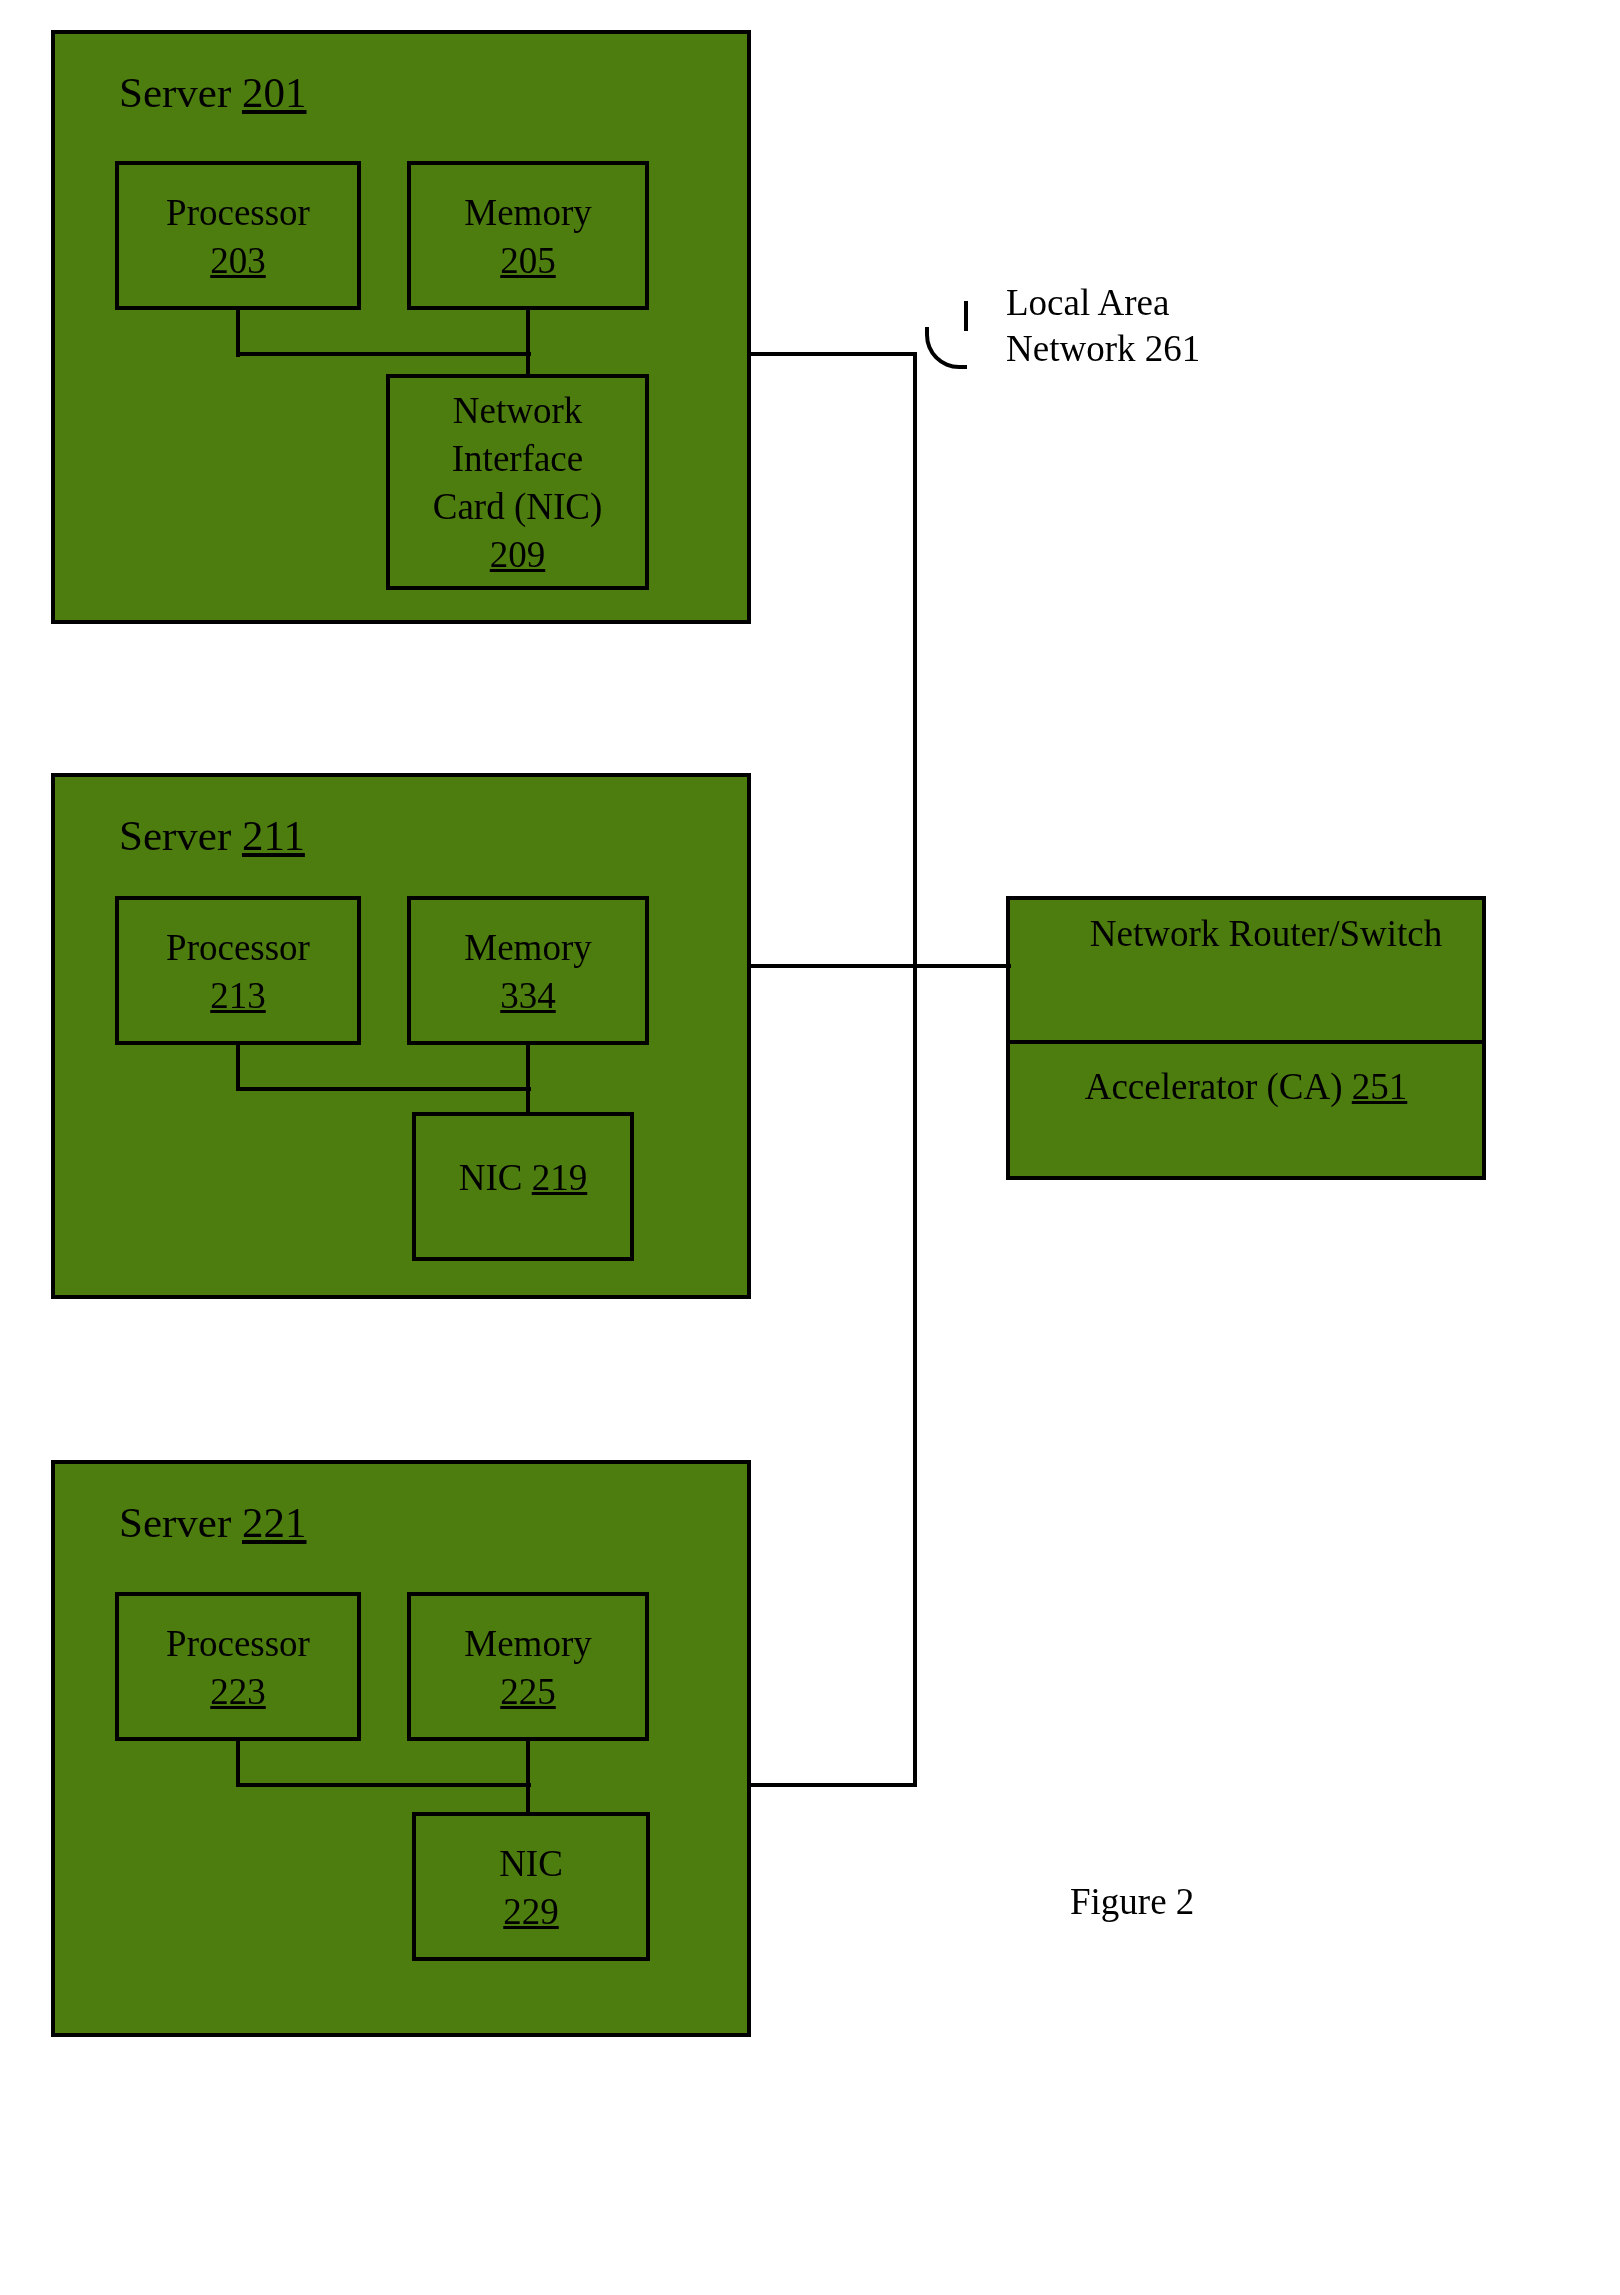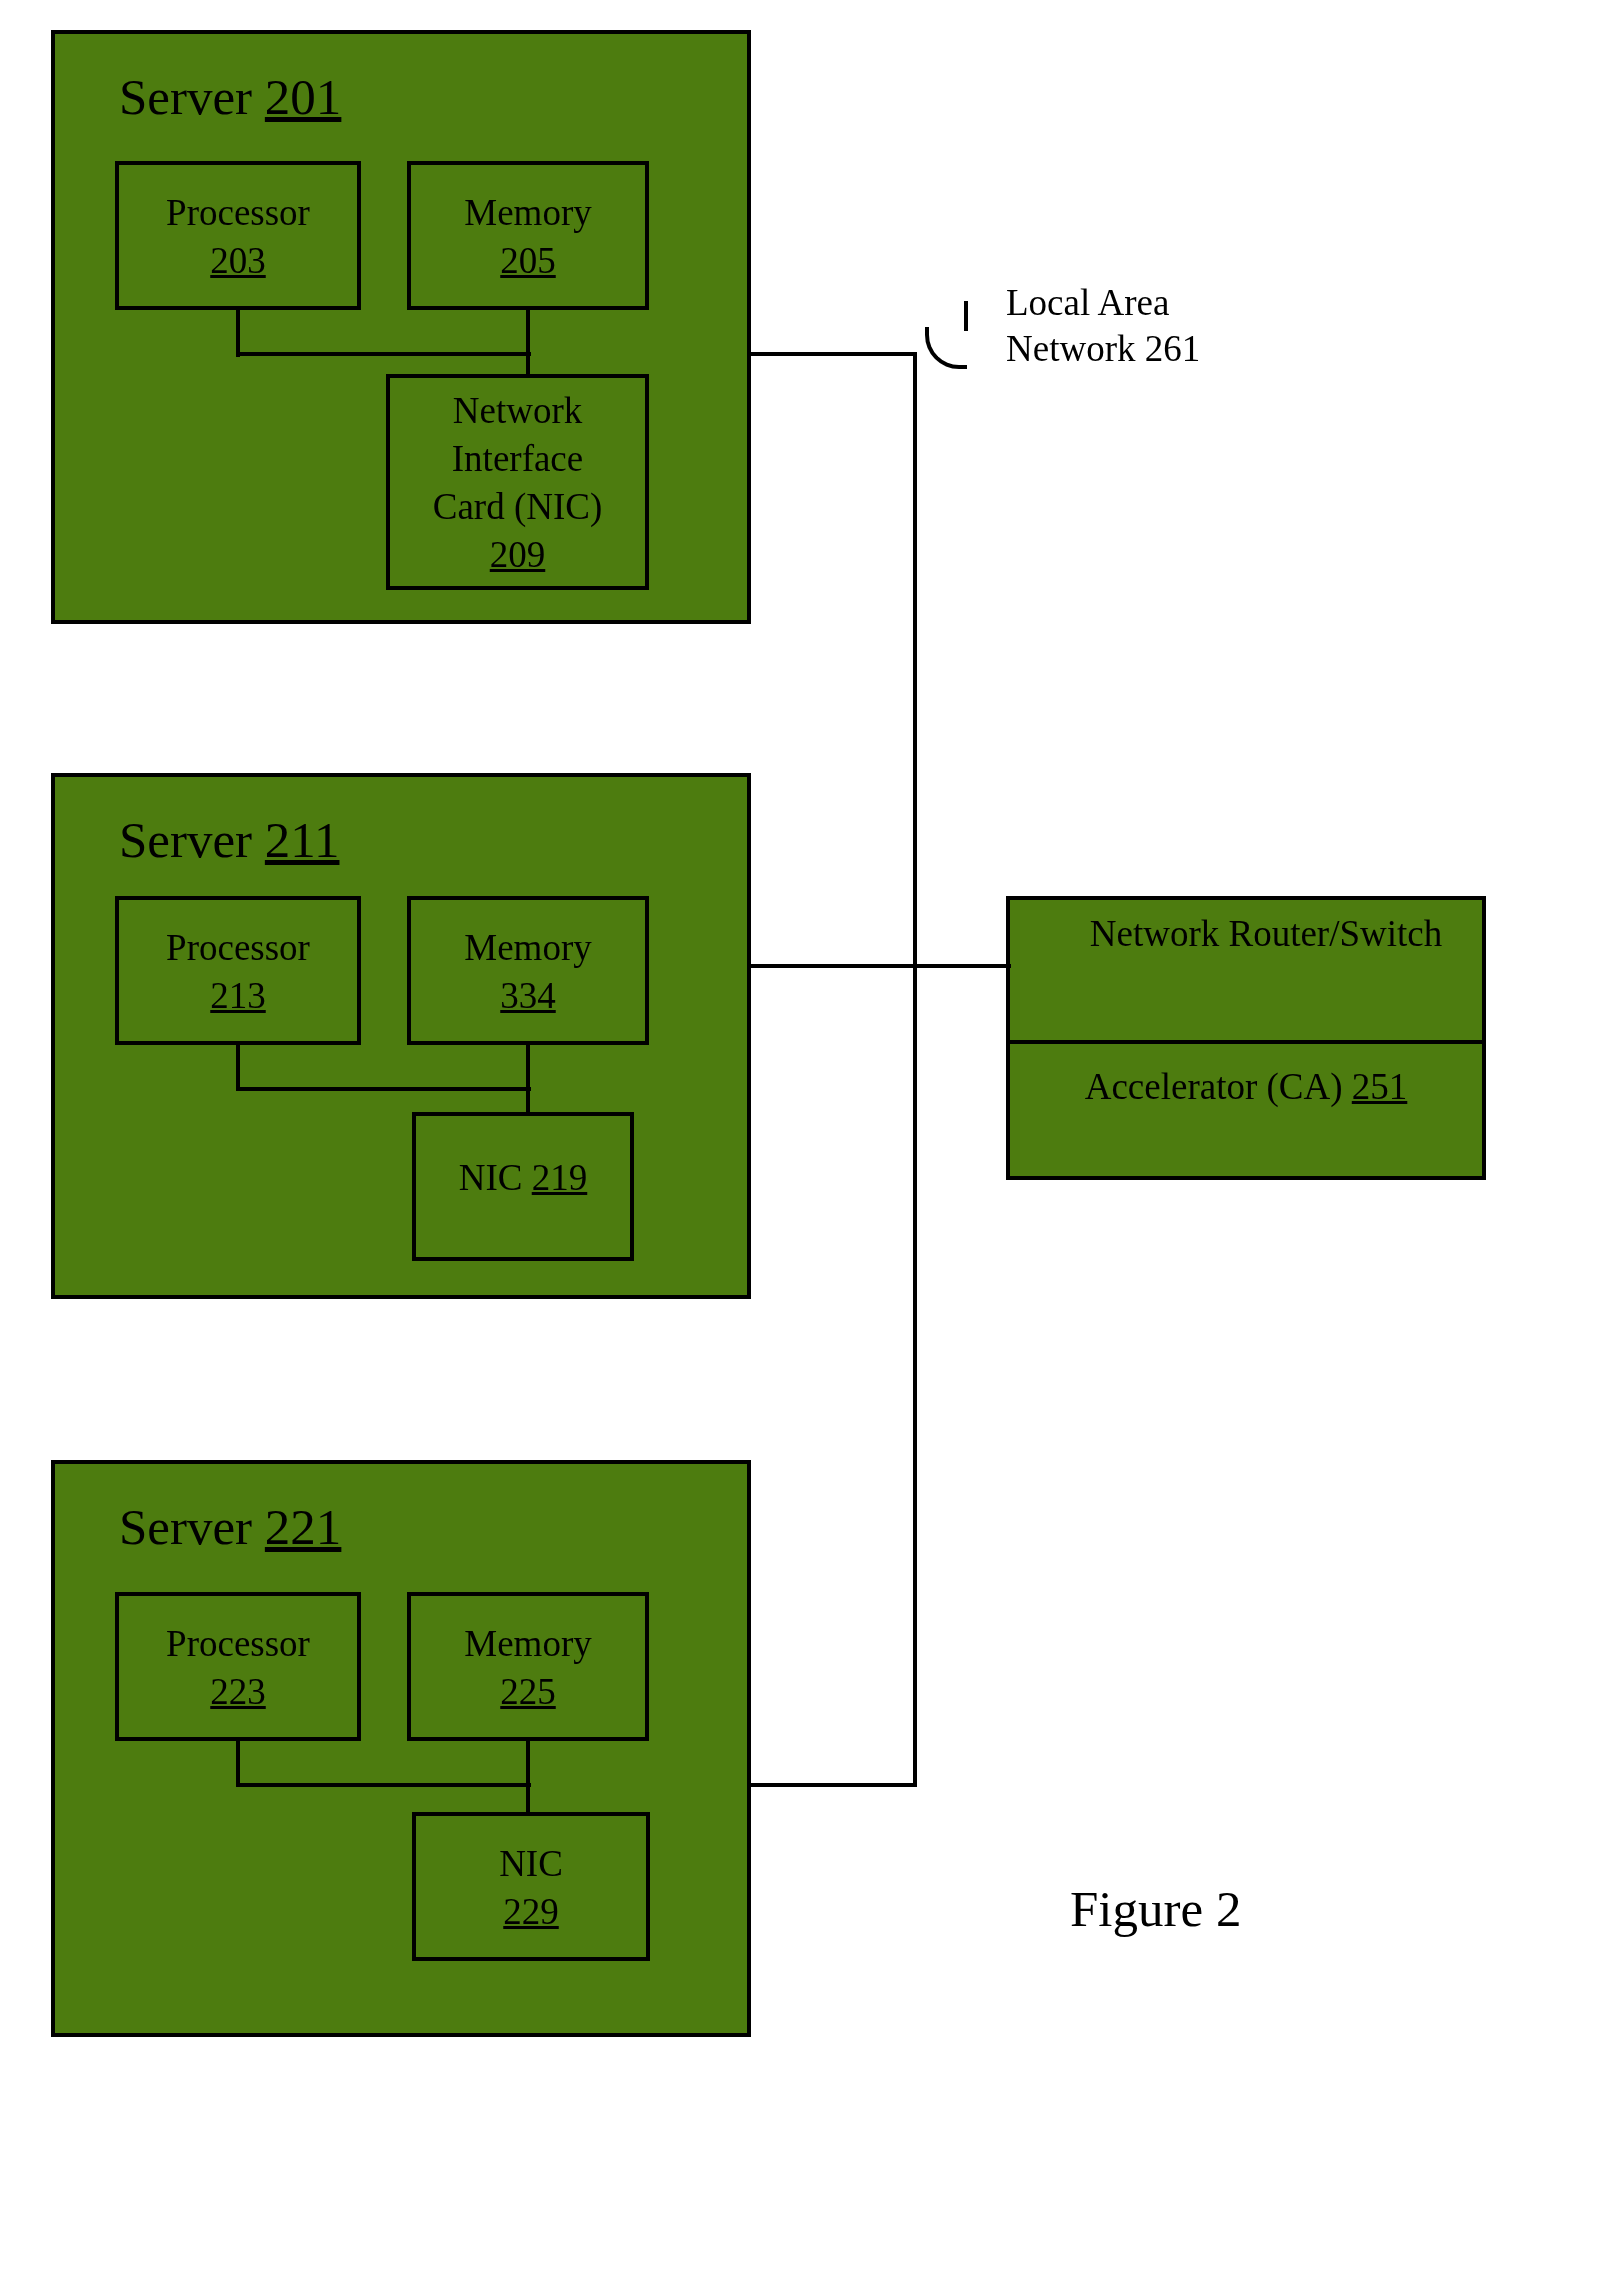--- a/index.html
+++ b/index.html
@@ -18,32 +18,32 @@
     text-align: center;
     font-size: 37px;
     line-height: 1.3;
     background: #4d7c0f;
   }
   .outer {
     border-width: 4.2px;
   }
   .server-label {
     position: absolute;
-    font-size: 51px;
+    font-size: 43px;
     text-align: left;
   }
   .under { text-decoration: underline; }
   .label {
     position: absolute;
     font-size: 37px;
     line-height: 1.25;
   }
   .figlabel {
     position: absolute;
-    font-size: 51px;
+    font-size: 37px;
   }
   
   .hline, .vline {
     position: absolute;
     background: #000;
   }
   .hline { height: 4.2px; }
   .vline { width: 4.2px; }
   
   .hook {

